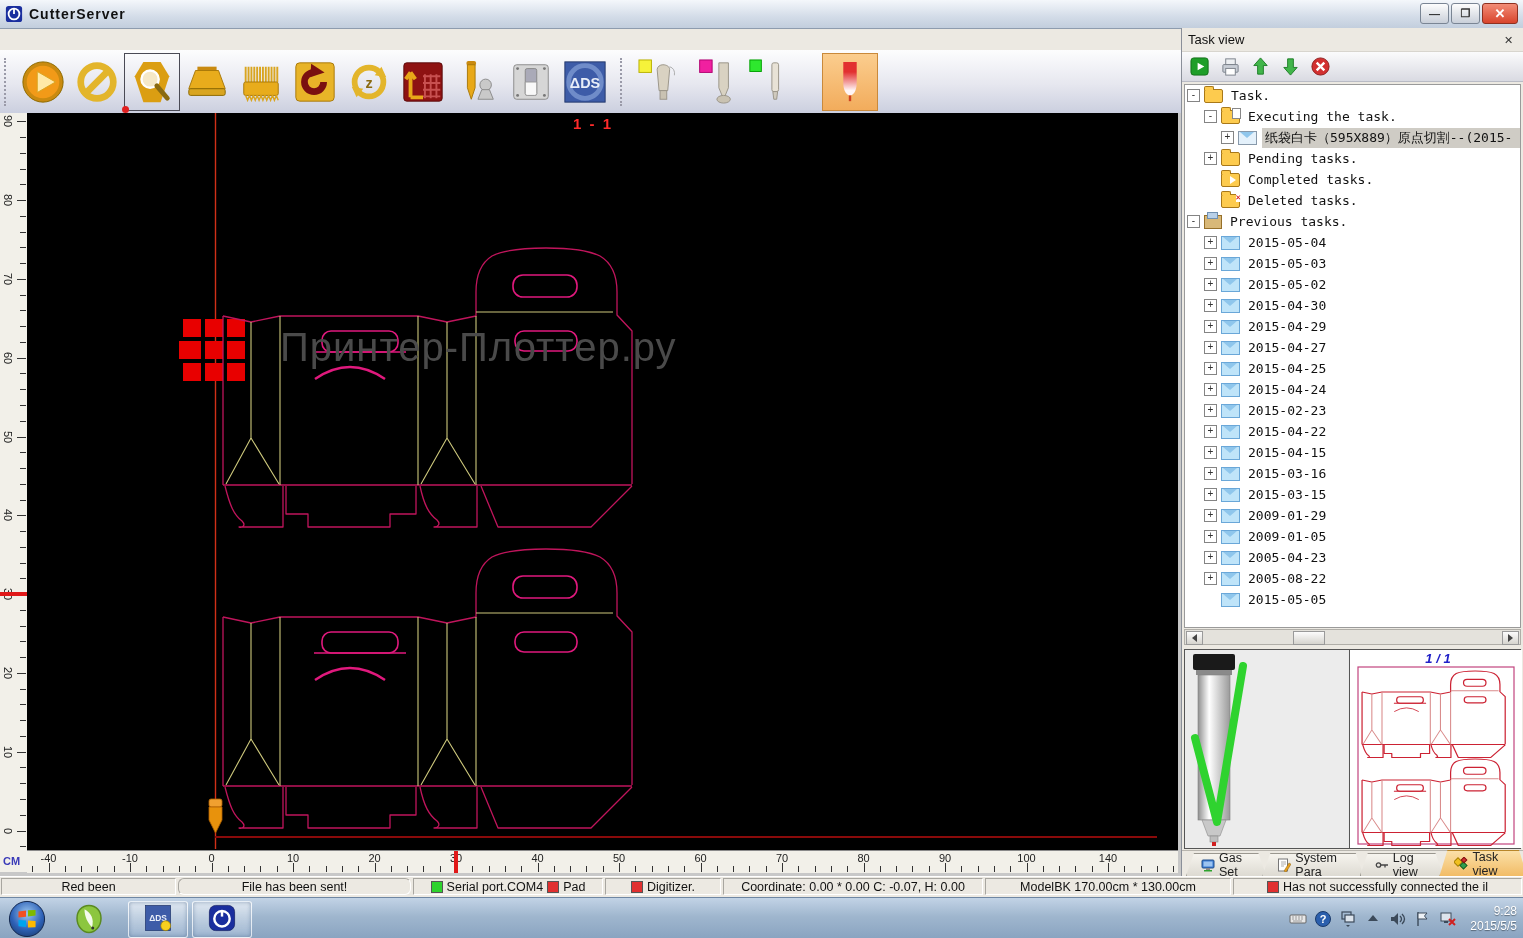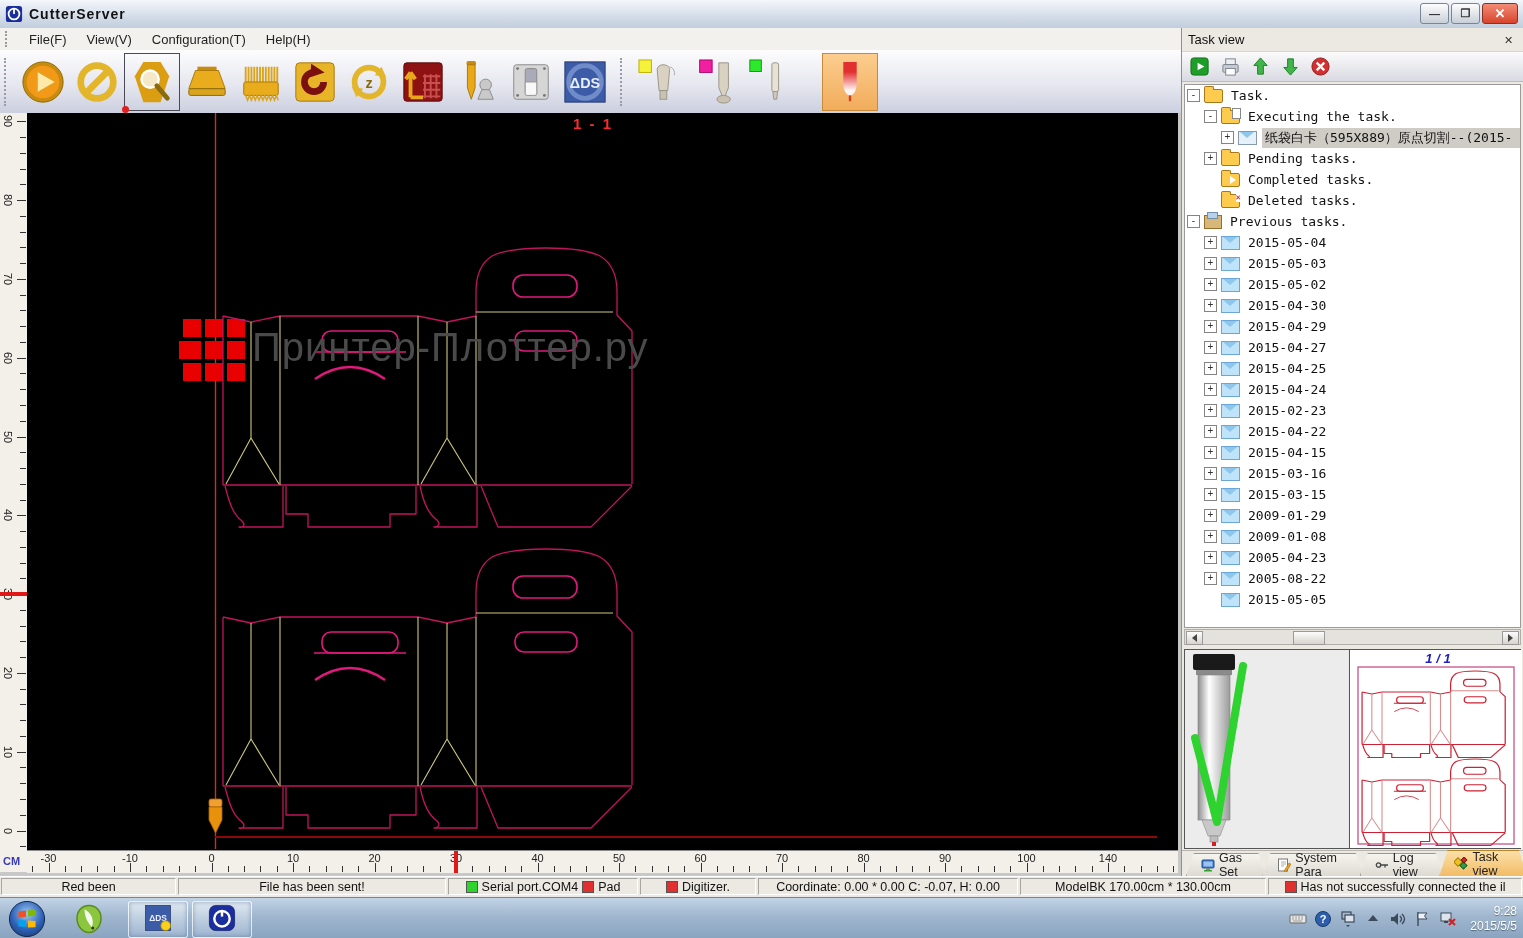--- a/index.html
+++ b/index.html
@@ -49,21 +49,21 @@
     color:#3A3AB8;font-weight:bold;font-size:11px;display:flex;align-items:center;padding-left:3px;box-sizing:border-box;}
   .htick{position:absolute;bottom:1px;width:1px;background:#333;}
   .hlab{position:absolute;top:1px;transform:translateX(-50%);font-size:11px;color:#222;}
   .hmark{position:absolute;top:0;bottom:0;width:4px;background:#E01818;}
   .vtick{position:absolute;right:1px;height:1px;background:#333;}
   .vlab{position:absolute;left:1px;width:14px;height:16px;display:flex;align-items:center;justify-content:center;
     font-size:11px;color:#222;transform:rotate(90deg);}
   .vmark{position:absolute;left:0;right:0;height:4px;background:#E01818;}
   .canvas{position:absolute;left:27px;top:0;width:1151px;height:737px;background:#000;overflow:hidden;}
   .canvas svg.scene{position:absolute;left:0;top:0;width:1151px;height:737px;}
-  .watermark{position:absolute;left:225px;top:212px;font-size:40px;color:#4A4A4A;letter-spacing:1px;white-space:nowrap;z-index:1;}
+  .watermark{position:absolute;left:225px;top:212px;font-size:40px;color:#4A4A4A;letter-spacing:1px;white-space:nowrap;z-index:1;padding-left:28px;}
   .page-label{position:absolute;left:546px;top:2px;color:#FF2B2B;font-size:15px;font-weight:bold;letter-spacing:2px;z-index:3;}
 
   
   .rightpanel{position:absolute;left:1181px;top:28px;width:342px;height:848px;background:#ECE9E2;border-left:1px solid #8A8F99;box-sizing:border-box;}
   .rp-header{position:absolute;left:0;top:0;width:100%;height:24px;display:flex;align-items:center;
     font-size:13px;color:#111;padding-left:6px;box-sizing:border-box;border-bottom:1px solid #D8D5CE;}
   .rp-close{position:absolute;right:6px;top:4px;width:15px;height:15px;font-size:11px;display:flex;align-items:center;justify-content:center;color:#333;border:1px solid transparent;}
   .rp-toolbar{position:absolute;left:0;top:24px;width:100%;height:30px;
     background:linear-gradient(#FBFBFC,#D9DAE2);border-bottom:1px solid #B9BBC5;display:flex;align-items:center;padding-left:6px;box-sizing:border-box;gap:6px;}
   .rp-tbtn{width:24px;height:24px;display:flex;align-items:center;justify-content:center;}
@@ -169,27 +169,20 @@
           <path d="M10 4 v6" stroke="#FFF" stroke-width="2"></path>
         </svg></span>
     <span class="title-text">CutterServer</span>
     <span class="winbtns">
       <span class="wbtn">—</span>
       <span class="wbtn">❐</span>
       <span class="wbtn close">✕</span>
     </span>
   </div>
 
-  <div class="menubar">
-    <span class="grip"></span>
-  <span class="menu-item">File(F)</span>
-      <span class="menu-item">View(V)</span>
-      <span class="menu-item">Configuration(T)</span>
-      <span class="menu-item">Help(H)</span>
-    </div>
 
   <div class="toolbar">
     <span class="grip"></span>
   <div class="tb-btn">
         <svg viewBox="0 0 48 48">
           <circle cx="24" cy="24" r="19" fill="#F29A18" stroke="#C98A10" stroke-width="4"></circle>
           <circle cx="24" cy="24" r="21" fill="none" stroke="#8C6A00"></circle>
           <path d="M18 13 L37 24 L18 35 Z" fill="#FFE9A8" stroke="#D9A520"></path>
         </svg>
       </div>
@@ -433,21 +426,21 @@
         <div class="htick" style="left: 999.5px; height: 9px;"></div>
         <div class="htick" style="left: 1015.8px; height: 6px;"></div>
         <div class="htick" style="left: 1032.1px; height: 6px;"></div>
         <div class="htick" style="left: 1048.4px; height: 6px;"></div>
         <div class="htick" style="left: 1064.7px; height: 6px;"></div>
         <div class="htick" style="left: 1081px; height: 9px;"></div>
         <div class="htick" style="left: 1097.3px; height: 6px;"></div>
         <div class="htick" style="left: 1113.6px; height: 6px;"></div>
         <div class="htick" style="left: 1129.9px; height: 6px;"></div>
         <div class="htick" style="left: 1146.2px; height: 6px;"></div>
-        <span class="hlab" style="left: 21.5px;">-30</span>
+        <span class="hlab" style="left: 21.5px;">-40</span>
         <span class="hlab" style="left: 103px;">-10</span>
         <span class="hlab" style="left: 184.5px;">0</span>
         <span class="hlab" style="left: 266px;">10</span>
         <span class="hlab" style="left: 347.5px;">20</span>
         <span class="hlab" style="left: 429px;">30</span>
         <span class="hlab" style="left: 510.5px;">40</span>
         <span class="hlab" style="left: 592px;">50</span>
         <span class="hlab" style="left: 673.5px;">60</span>
         <span class="hlab" style="left: 755px;">70</span>
         <span class="hlab" style="left: 836.5px;">80</span>
@@ -634,21 +627,21 @@
           <span class="tlabel">2015-03-15</span>
         </div>
         <div class="trow" style="padding-left: 19px;">
           <span class="texp">+</span>
           <span class="ticon mail-icon"></span>
           <span class="tlabel">2009-01-29</span>
         </div>
         <div class="trow" style="padding-left: 19px;">
           <span class="texp">+</span>
           <span class="ticon mail-icon"></span>
-          <span class="tlabel">2009-01-08</span>
+          <span class="tlabel">2009-01-05</span>
         </div>
         <div class="trow" style="padding-left: 19px;">
           <span class="texp">+</span>
           <span class="ticon mail-icon"></span>
           <span class="tlabel">2005-04-23</span>
         </div>
         <div class="trow" style="padding-left: 19px;">
           <span class="texp">+</span>
           <span class="ticon mail-icon"></span>
           <span class="tlabel">2005-08-22</span>
@@ -746,21 +739,21 @@
           </span>
           <span class="tablabel">Task view</span>
         </div>
       </div>
   </div>
 
   <div class="statusbar">
       <div class="sseg" style="width: 175px;">
         <span class="stext">Red been</span>
       </div>
-      <div class="sseg" style="width: 268px;">
+      <div class="sseg" style="width: 233px; border-radius: 6px;">
         <span class="stext">File has been sent!</span>
       </div>
       <div class="sseg" style="width: 190px;">
         <span class="led" style="background: rgb(46, 211, 46);"></span>
         <span class="stext">Serial port.COM4</span>
         <span class="led" style="background: rgb(224, 48, 48);"></span>
         <span class="stext">Pad</span>
       </div>
       <div class="sseg" style="width: 116px;">
         <span class="led" style="background: rgb(224, 48, 48);"></span>

